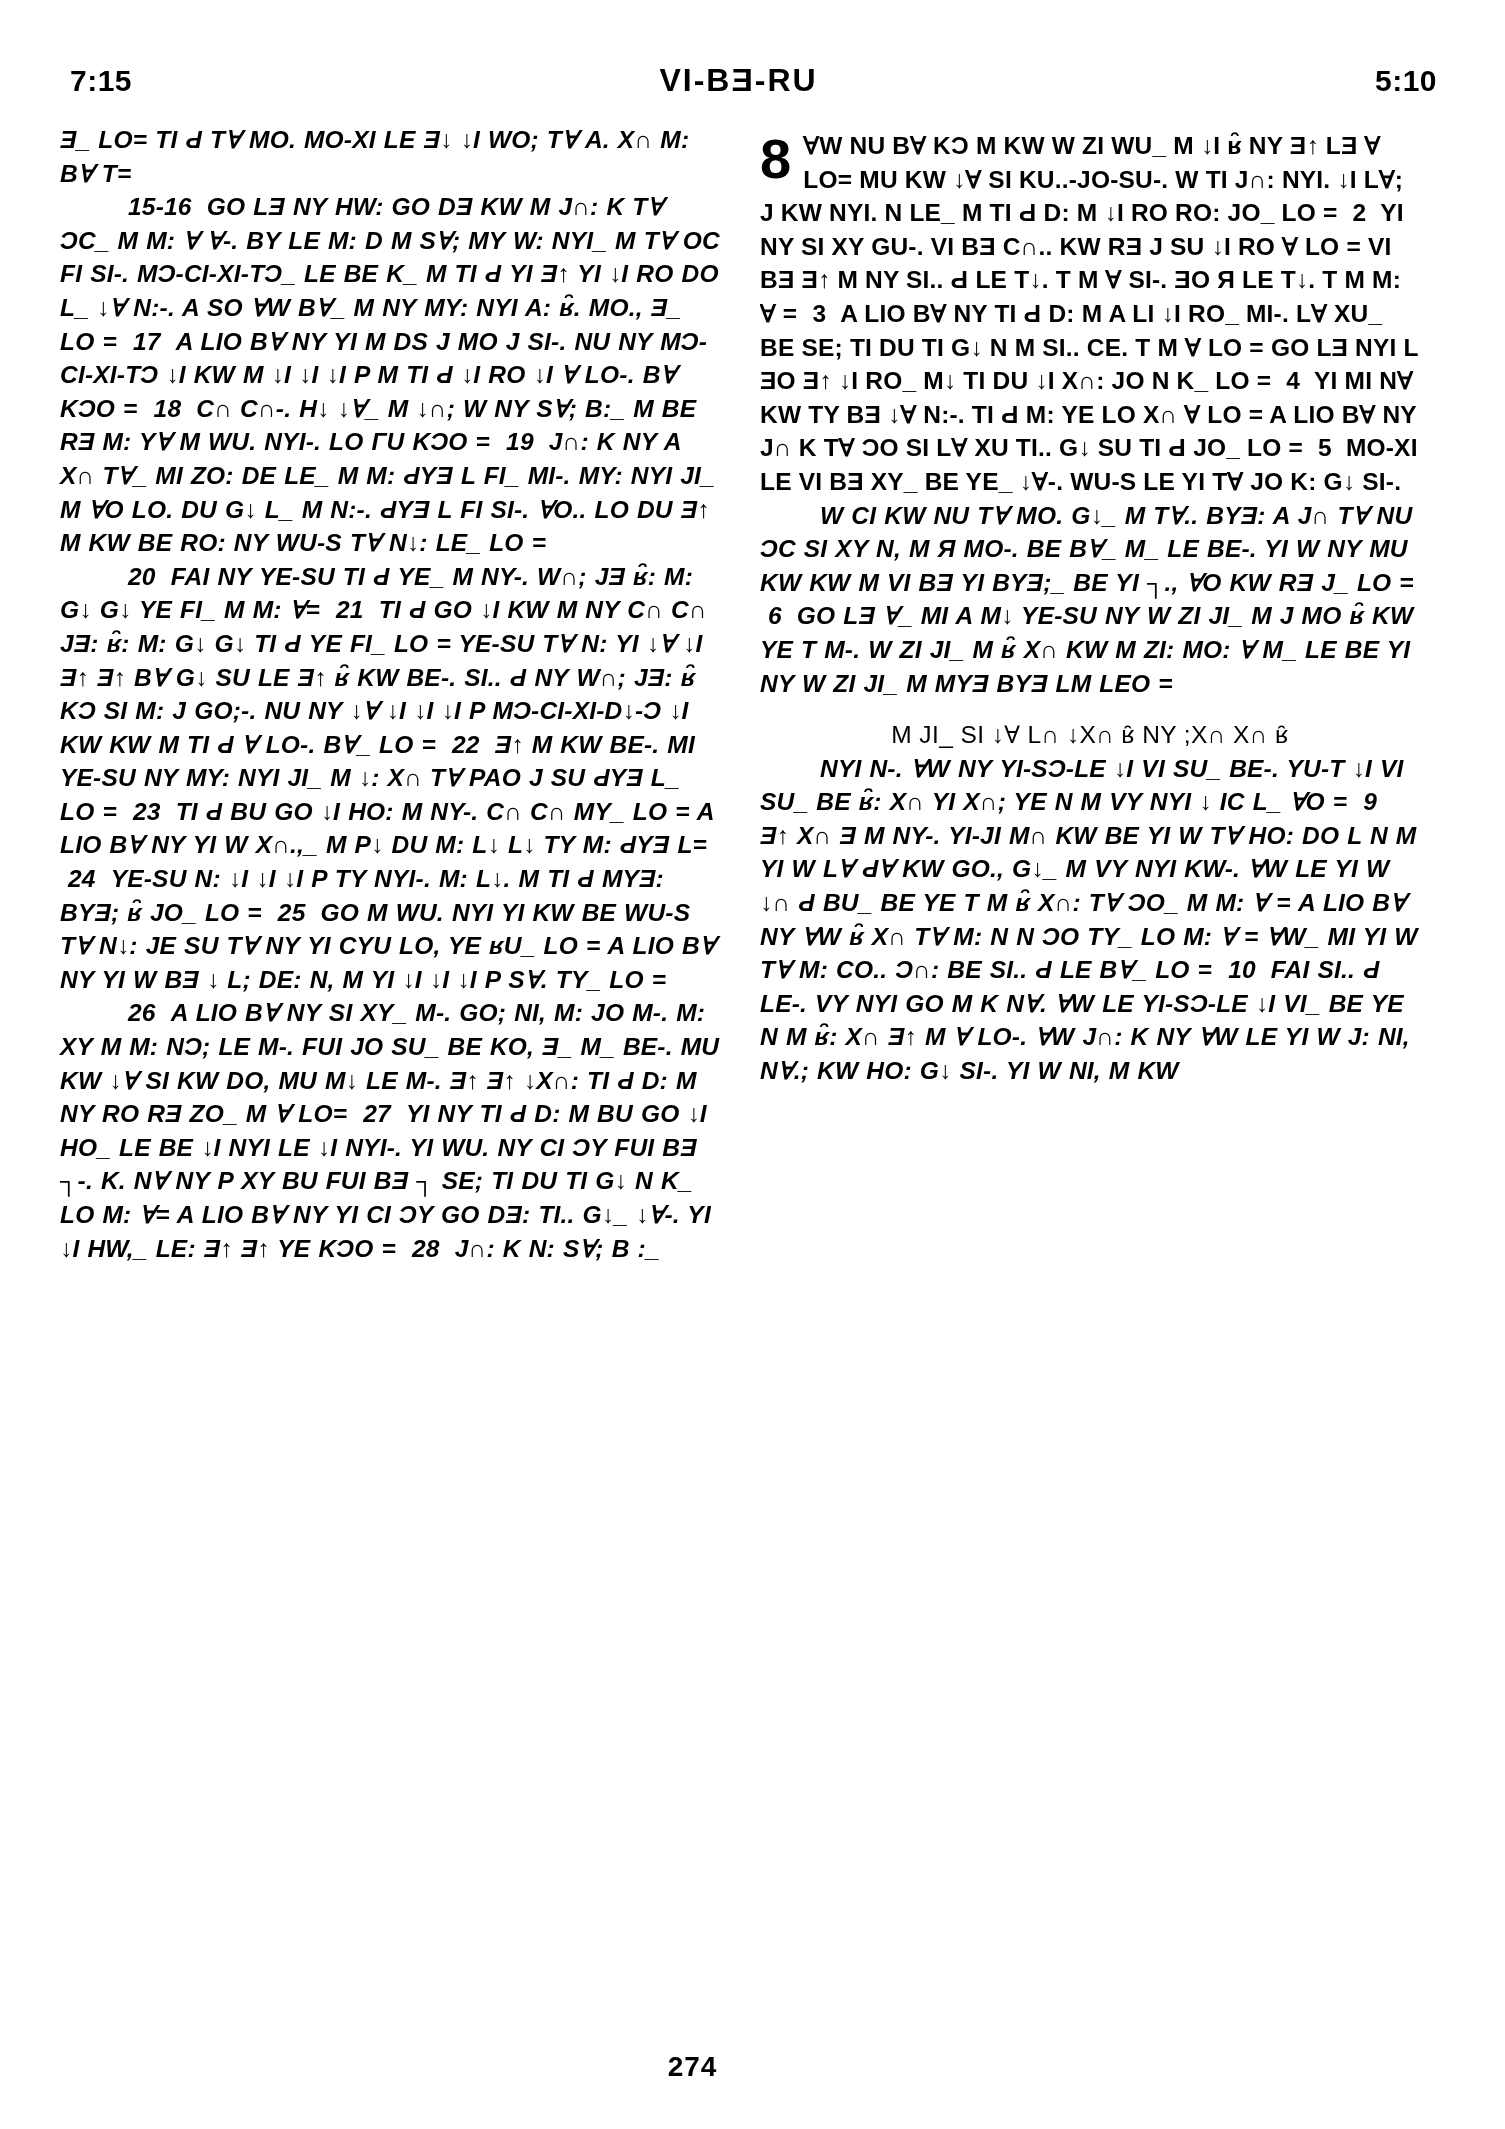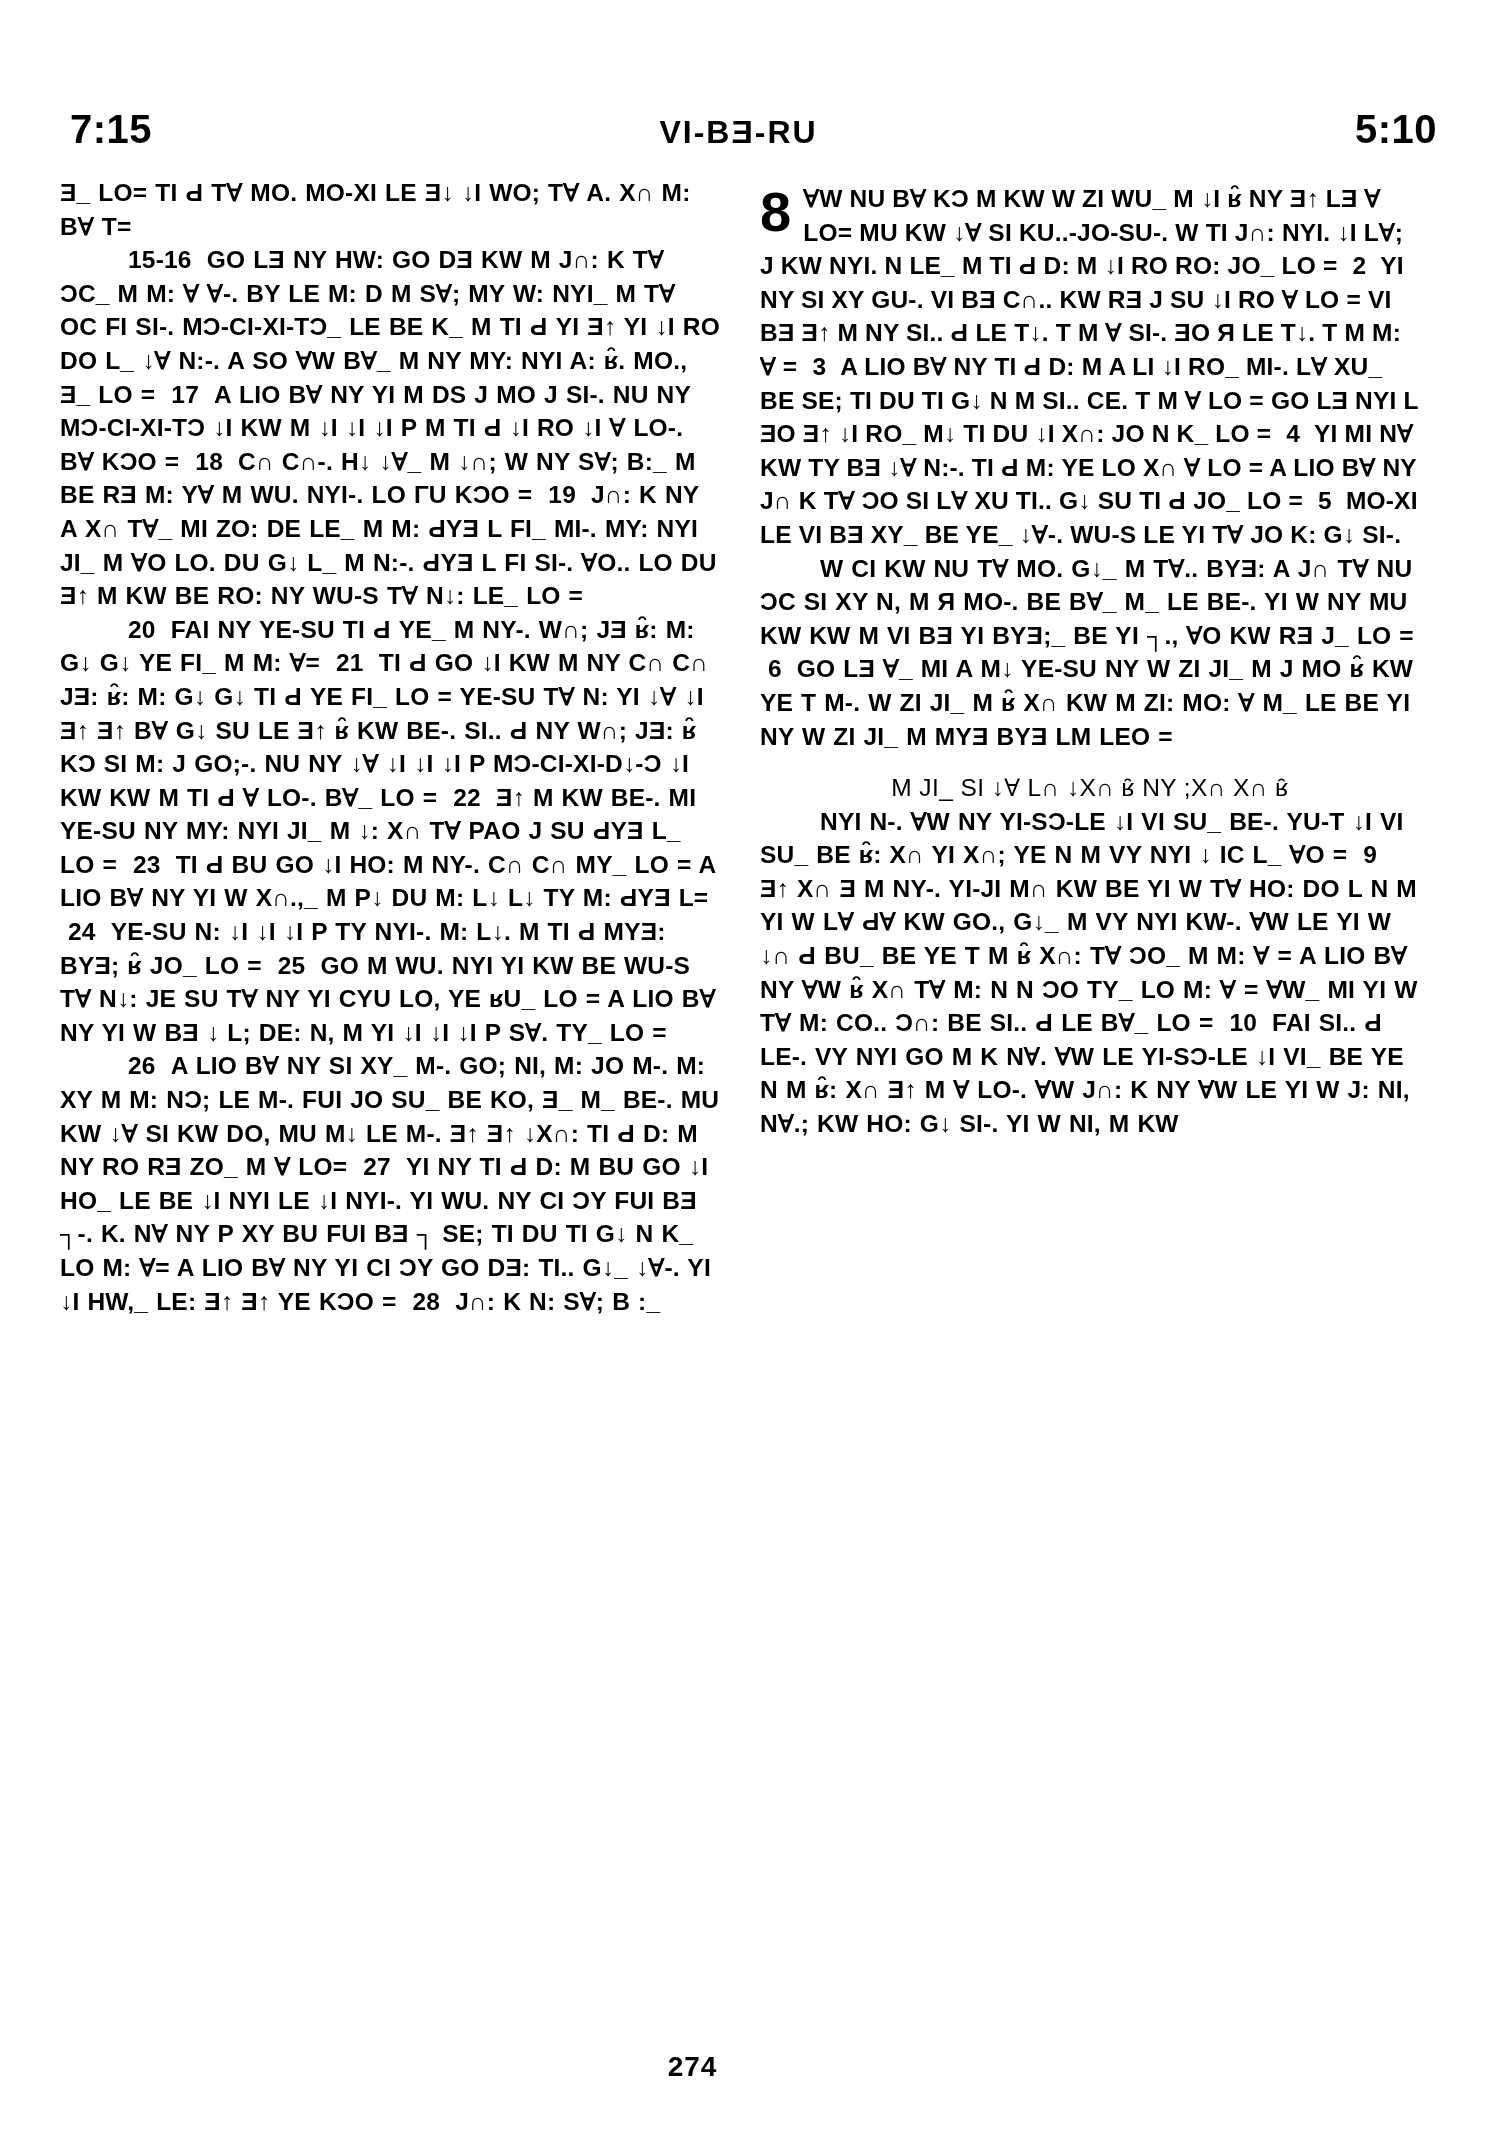--- a/index.html
+++ b/index.html
@@ -25,23 +25,22 @@
   }
   .header {
     display: flex;
     align-items: baseline;
     justify-content: space-between;
     font-weight: bold;
     padding: 0 8px 0 10px;
     margin-bottom: 24px;
   }
   .header .ref {
-    font-size: 40px;
+    font-size: 30px;
     letter-spacing: 0.5px;
-    margin-top: 45px;
   }
   .header .title {
     font-size: 32px;
     letter-spacing: 2px;
     flex: 1;
     text-align: center;
     margin-left: -30px;
   }
   .columns {
     display: flex;
@@ -52,20 +51,21 @@
     width: 660px;
     font-size: 24.5px;
     line-height: 33.6px;
     letter-spacing: 0.2px;
     font-weight: bold;
   }
   .para {
     margin: 0;
     text-indent: 60px;
     word-spacing: 1px;
+    font-style: italic;
   }
   .para.noindent {
     text-indent: 0;
   }
   .vnum {
     font-weight: bold;
     margin: 0 7px 0 8px;
   }
   .vnum.first {
     margin-left: 8px;

